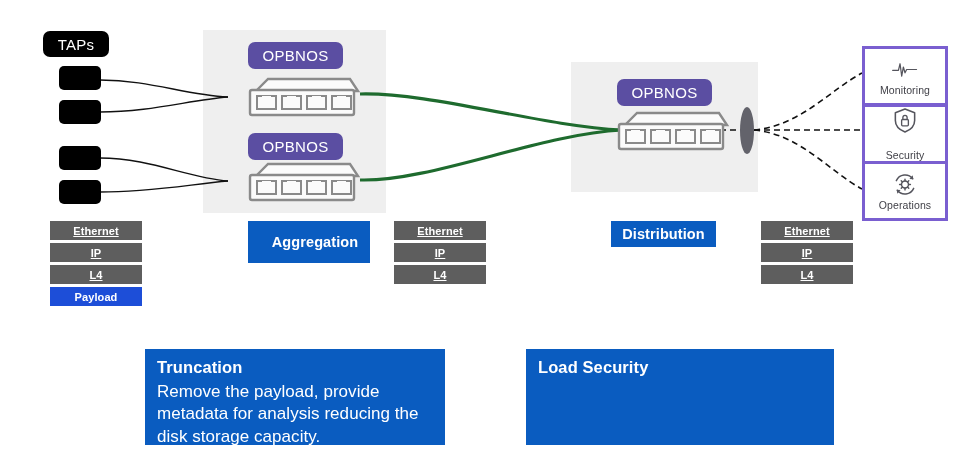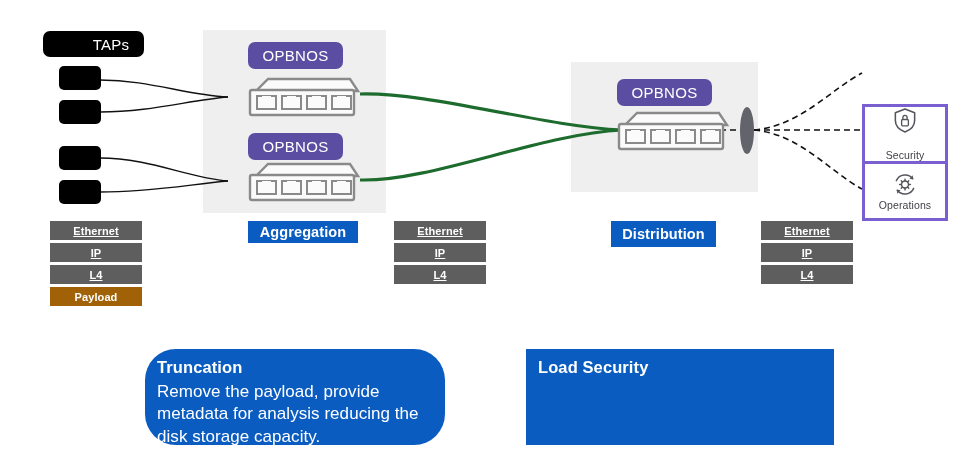--- a/index.html
+++ b/index.html
@@ -39,21 +39,20 @@
   .taps-label {
     position: absolute;
     background: #000000;
     border-radius: 7px;
     color: #ffffff;
     font-size: 15px;
     display: flex;
     align-items: center;
     justify-content: center;
     letter-spacing: .2px;
-    padding-left: 35px;
   }
   .tap-box {
     position: absolute;
     background: #000000;
     border-radius: 5px;
   }
 
   
   .opbnos {
     position: absolute;
@@ -111,21 +110,21 @@
     margin-bottom: 3px;
     color: #ffffff;
     font-size: 11px;
     font-weight: bold;
     display: flex;
     align-items: center;
     justify-content: center;
     letter-spacing: .1px;
   }
   .cell-header { background: #5e5e5e; text-decoration: underline; }
-  .cell-payload { background: #a16207; }
+  .cell-payload { background: #1d4ed8; }
 
   
   .stage-chip {
     position: absolute;
     background: #0a5cc0;
     color: #ffffff;
     font-size: 14.5px;
     font-weight: bold;
     display: flex;
     align-items: center;
@@ -225,20 +224,26 @@
     <rect x="42" y="22" width="19" height="13" fill="none" stroke="#8a8a8a" stroke-width="2"></rect>
     <rect x="47" y="22" width="9" height="5" fill="#fbfbfb" stroke="none"></rect>
     <rect x="67" y="22" width="19" height="13" fill="none" stroke="#8a8a8a" stroke-width="2"></rect>
     <rect x="72" y="22" width="9" height="5" fill="#fbfbfb" stroke="none"></rect>
     <rect x="92" y="22" width="19" height="13" fill="none" stroke="#8a8a8a" stroke-width="2"></rect>
     <rect x="97" y="22" width="9" height="5" fill="#fbfbfb" stroke="none"></rect>
   </svg>
 
   <div class="fan-ellipse" style="left:740px; top:107px; width:14px; height:47px;"></div>
 
+  <div class="tool-box" style="left:862px; top:46px; width:80px; height:54px;">
+    <svg class="tool-icon" viewBox="0 0 34 24">
+      <path d="M2,13 L7,13 L9,13 L11,5 L13,20 L15,9 L17,16 L19,12 L22,12 L26,12 L31,12" fill="none" stroke="#55555d" stroke-width="1.5" stroke-linejoin="round" stroke-linecap="round"></path>
+    </svg>
+    <div class="tool-label">Monitoring</div>
+  </div>
 
   <div class="tool-box" style="left:862px; top:104px; width:80px; height:54px;justify-content:space-between;">
     <svg class="tool-icon" viewBox="0 0 26 28">
       <path d="M13,2 L23,6 L23,14 C23,20 18,24 13,26 C8,24 3,20 3,14 L3,6 Z" fill="none" stroke="#55555d" stroke-width="1.6" stroke-linejoin="round"></path>
       <rect x="9.5" y="13" width="7" height="6.5" rx="1" fill="none" stroke="#55555d" stroke-width="1.4"></rect>
       <path d="M10.8,13 L10.8,11 C10.8,9.6 11.8,8.7 13,8.7 C14.2,8.7 15.2,9.6 15.2,11 L15.2,13" fill="none" stroke="#55555d" stroke-width="1.4"></path>
     </svg>
     <div class="tool-label">Security</div>
   </div>
 
@@ -275,24 +280,24 @@
     <div class="stack-cell cell-header">IP</div>
     <div class="stack-cell cell-header">L4</div>
   </div>
 
   <div class="stack" style="left:761px; top:221px;">
     <div class="stack-cell cell-header">Ethernet</div>
     <div class="stack-cell cell-header">IP</div>
     <div class="stack-cell cell-header">L4</div>
   </div>
 
-  <div class="stage-chip" style="left:248px; top:221px; width:110px; height:22px;">Aggregation</div>
+  <div class="stage-chip" style="left:248px; top:221px; width:110px; height:42px;padding-left:12px;">Aggregation</div>
   <div class="stage-chip" style="left:611px; top:221px; width:105px; height:26px;">Distribution</div>
 
-  <div class="callout" style="left:145px; top:349px; width:300px; height:96px;border-radius:31px;">
+  <div class="callout" style="left:145px; top:349px; width:300px; height:96px;">
     <div class="callout-title">Truncation</div>
     <div class="callout-body">Remove the payload, provide metadata for analysis reducing the disk storage capacity.</div>
   </div>
 
   <div class="callout" style="left:526px; top:349px; width:308px; height:96px;">
     <div class="callout-title">Load Security</div>
   </div>
 
 </div>
 

